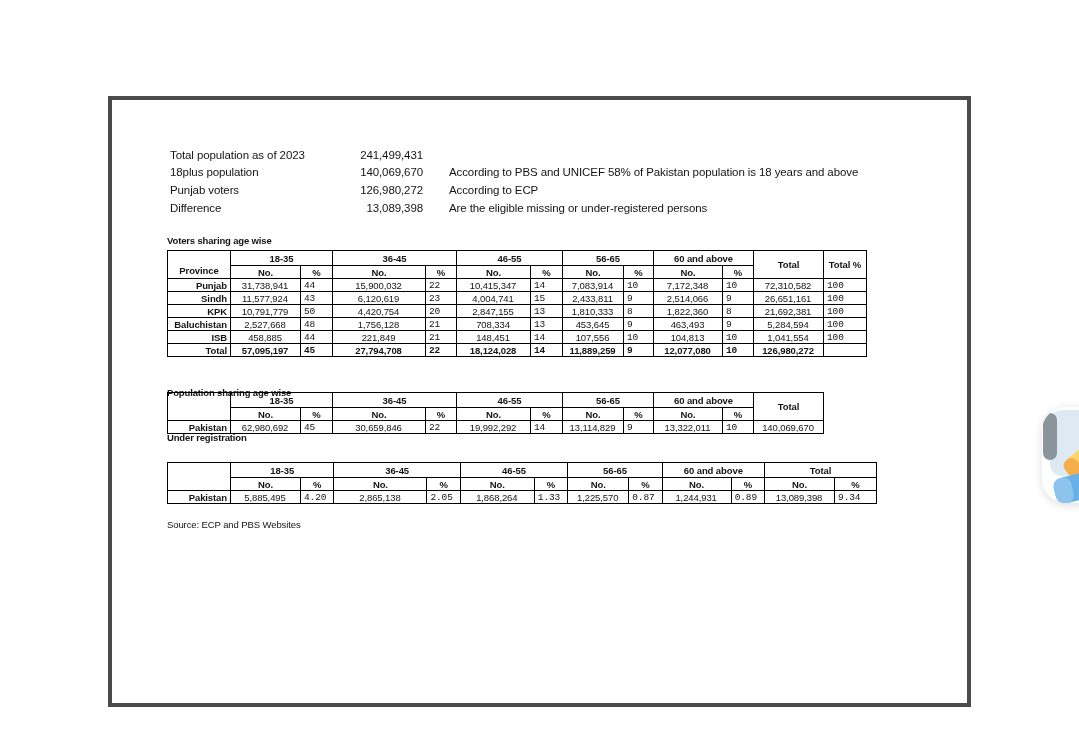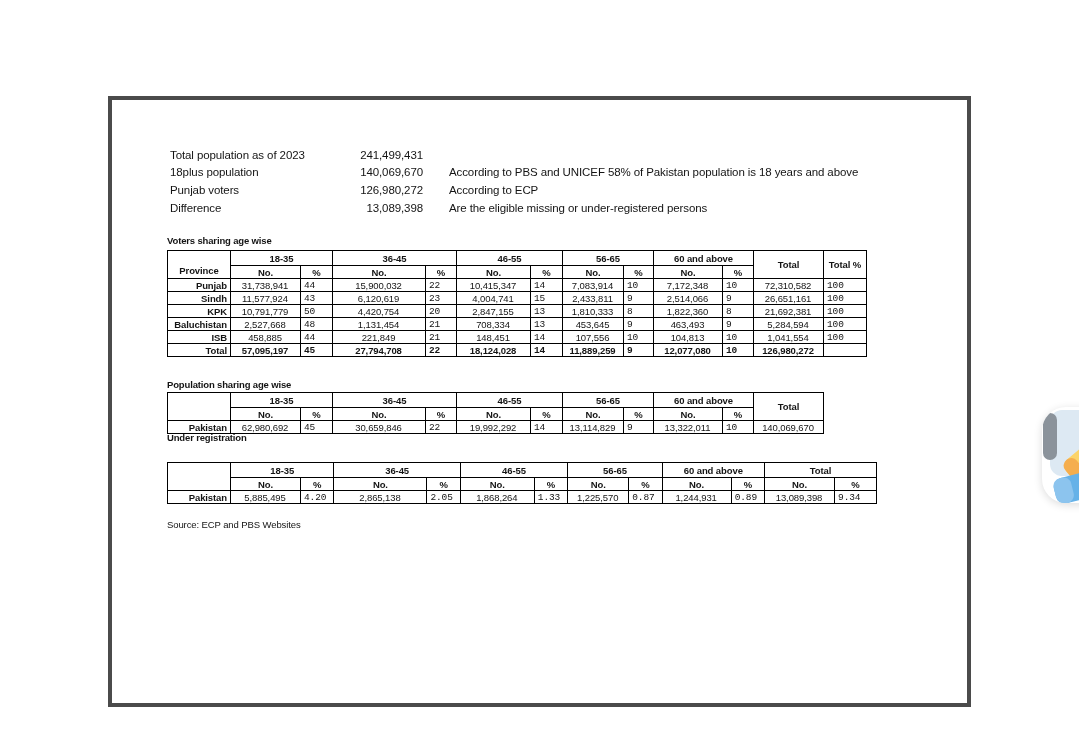--- a/index.html
+++ b/index.html
@@ -177,21 +177,21 @@
           <td class="pct">8</td>
           <td class="num">1,822,360</td>
           <td class="pct">8</td>
           <td class="num">21,692,381</td>
           <td class="pct">100</td>
         </tr>
         <tr>
           <td class="row-label">Baluchistan</td>
           <td class="num">2,527,668</td>
           <td class="pct">48</td>
-          <td class="num">1,131,454</td>
+          <td class="num">1,756,128</td>
           <td class="pct">21</td>
           <td class="num">708,334</td>
           <td class="pct">13</td>
           <td class="num">453,645</td>
           <td class="pct">9</td>
           <td class="num">463,493</td>
           <td class="pct">9</td>
           <td class="num">5,284,594</td>
           <td class="pct">100</td>
         </tr>
@@ -221,21 +221,21 @@
           <td class="num">11,889,259</td>
           <td class="pct">9</td>
           <td class="num">12,077,080</td>
           <td class="pct">10</td>
           <td class="num">126,980,272</td>
           <td class="pct"></td>
         </tr>
       </tbody>
     </table>
 
-  <div class="tbl-title" style="top:279px">Population sharing age wise</div>
+  <div class="tbl-title" style="top:287px">Population sharing age wise</div>
   <table class="dtable" style="top:292px">
       <colgroup>
         <col style="width: 63px;">
         <col style="width: 70px;">
         <col style="width: 32px;">
         <col style="width: 93px;">
         <col style="width: 31px;">
         <col style="width: 74px;">
         <col style="width: 32px;">
         <col style="width: 61px;">

